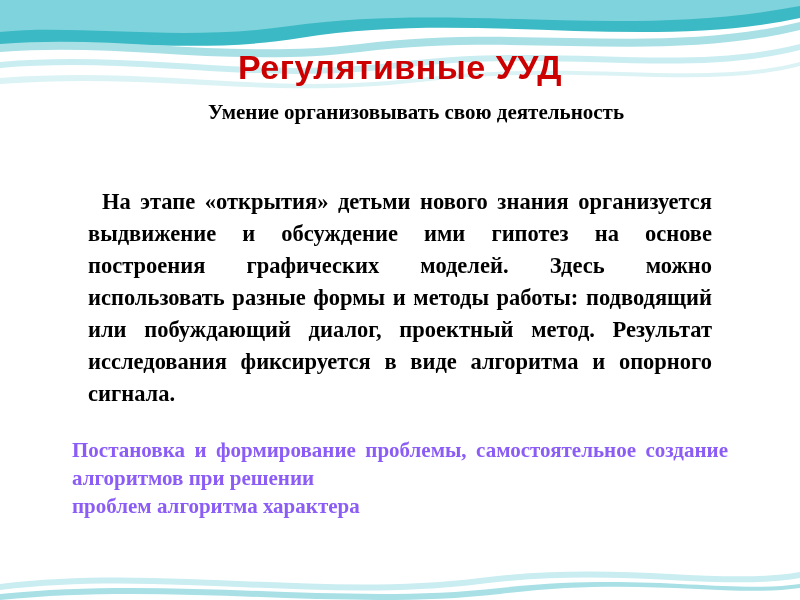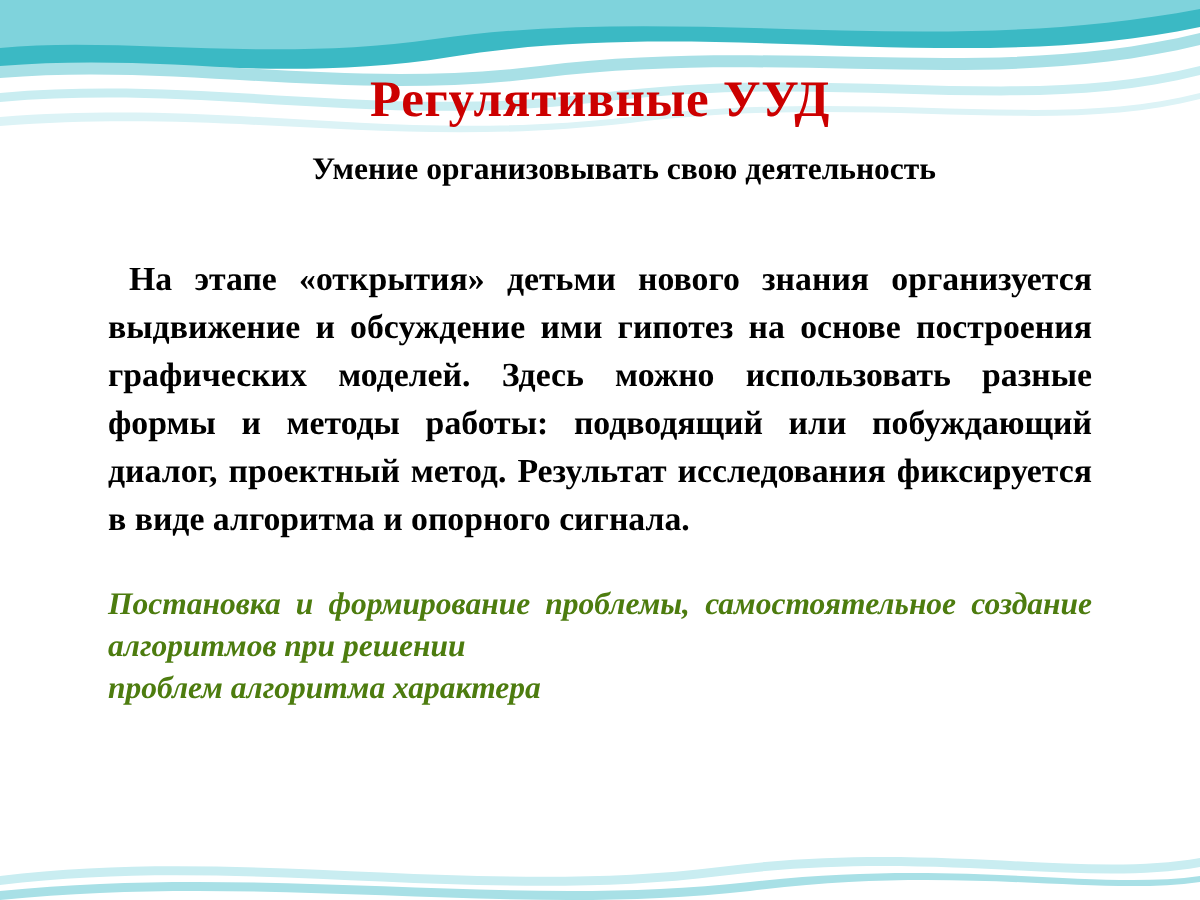--- a/index.html
+++ b/index.html
@@ -35,21 +35,21 @@
     width: 800px;
     height: 80px;
     pointer-events: none;
   }
   .title {
     position: absolute;
     top: 48px;
     left: 0;
     width: 800px;
     text-align: center;
-    font-family: Liberation Serif, serif;
+    font-family: Liberation Sans, sans-serif;
     font-size: 34px;
     font-weight: bold;
     color: #CC0000;
     letter-spacing: 0.5px;
   }
   .subtitle {
     position: absolute;
     top: 100px;
     left: 0;
     width: 800px;
@@ -67,29 +67,28 @@
     width: 656px;
   }
   .para-main {
     font-family: "Liberation Serif", serif;
     font-size: 22.5px;
     font-weight: bold;
     color: #000000;
     text-align: justify;
     text-indent: 14px;
     line-height: 1.42;
-    margin: 0;
+    margin: 16px;
   }
   .para-red {
     margin: 26px 0 0 0;
     font-family: "Liberation Serif", serif;
     font-size: 21px;
     font-weight: bold;
-    font-style: italic;
-    color: #4d7c0f;
+    color: #8b5cf6;
     text-align: justify;
     line-height: 1.35;
   }
   .para-red .last {
     display: block;
     text-align: left;
   }
 </style>
 </head>
 <body>

